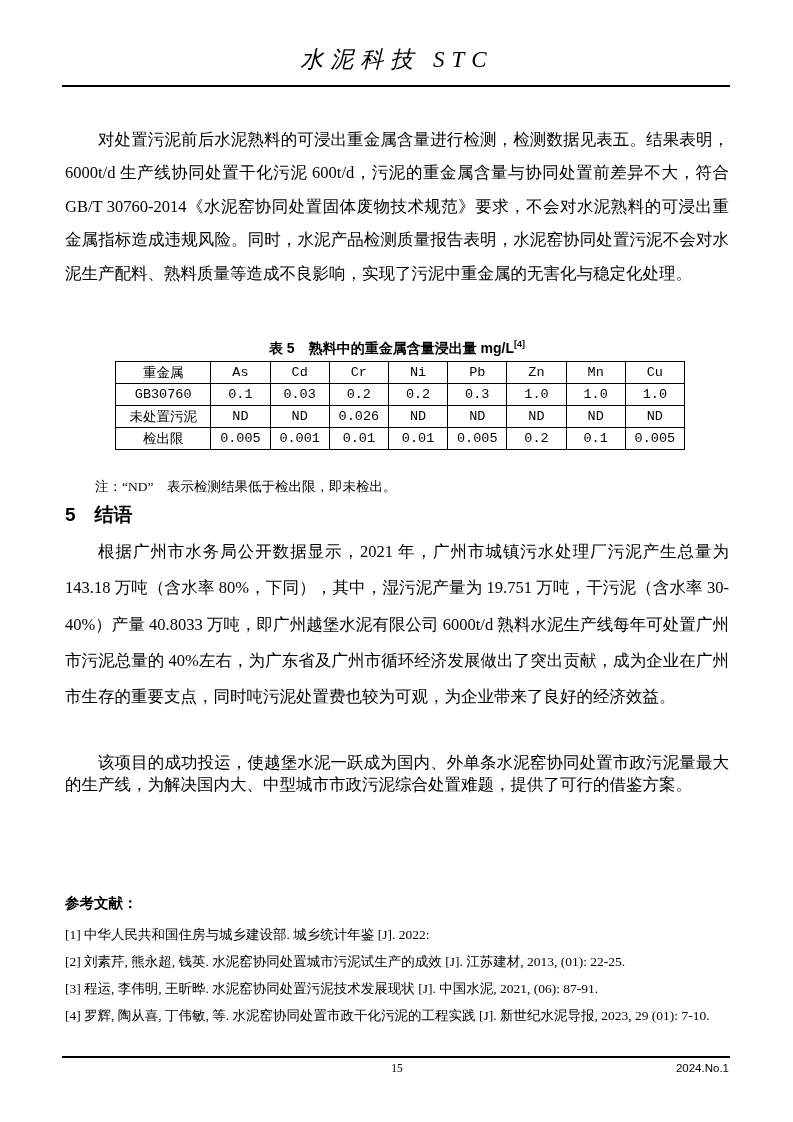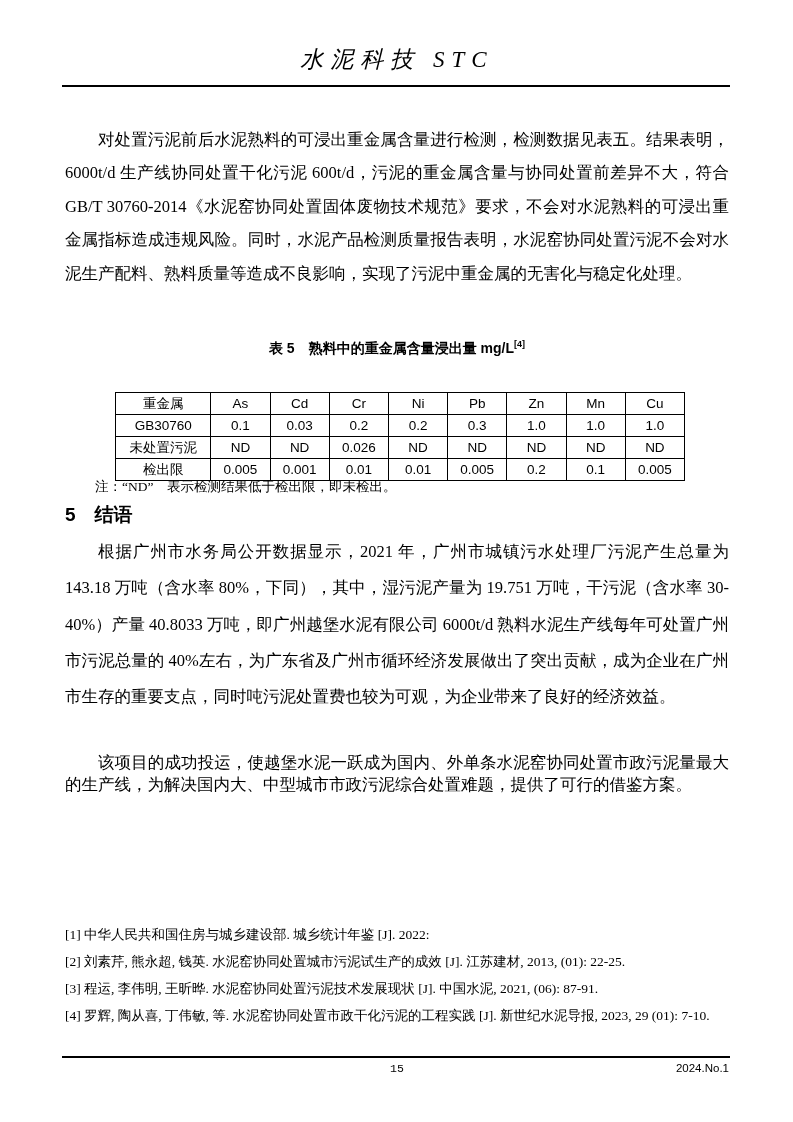--- a/index.html
+++ b/index.html
@@ -49,23 +49,22 @@
     text-align: center;
     font-family: "Liberation Sans", sans-serif;
     font-weight: bold;
     font-size: 14px;
   }
   .table-caption sup { font-size: 9px; }
   .metals-table {
     top: 361px; left: 115px; width: 570px;
     border-collapse: collapse;
     table-layout: fixed;
-    font-family: Liberation Sans, sans-serif;
+    font-family: Liberation Mono, monospace;
     font-size: 13.5px;
-    margin-top: 31px;
   }
   .metals-table th, .metals-table td {
     border: 1.5px solid #000;
     height: 22px;
     text-align: center;
     vertical-align: middle;
     font-weight: normal;
     padding: 0 2px;
   }
   .metals-table col.c-label { width: 95px; }
@@ -110,21 +109,21 @@
     line-height: 27px;
     text-align: left;
   }
   .footer-rule {
     top: 1056px; left: 62px; width: 668px; height: 2px;
     background: #000;
   }
   .footer-page {
     top: 1062px; left: 65px; width: 664px;
     text-align: center;
-    font-family: Liberation Mono, monospace;
+    font-family: Liberation Serif, serif;
     font-size: 11.5px;
   }
   .footer-issue {
     top: 1062px; left: 65px; width: 664px;
     text-align: right;
     font-family: "Liberation Sans", sans-serif;
     font-size: 11.5px;
   }
 </style>
 </head>
@@ -206,20 +205,21 @@
   </table>
 
   <div class="abs table-note">注：“ND”　表示检测结果低于检出限，即未检出。</div>
 
   <div class="abs heading-5">5　结语</div>
 
   <div class="abs para-5a">根据广州市水务局公开数据显示，2021 年，广州市城镇污水处理厂污泥产生总量为 143.18 万吨（含水率 80%，下同），其中，湿污泥产量为 19.751 万吨，干污泥（含水率 30-40%）产量 40.8033 万吨，即广州越堡水泥有限公司 6000t/d 熟料水泥生产线每年可处置广州市污泥总量的 40%左右，为广东省及广州市循环经济发展做出了突出贡献，成为企业在广州市生存的重要支点，同时吨污泥处置费也较为可观，为企业带来了良好的经济效益。</div>
 
   <div class="abs para-5b">该项目的成功投运，使越堡水泥一跃成为国内、外单条水泥窑协同处置市政污泥量最大的生产线，为解决国内大、中型城市市政污泥综合处置难题，提供了可行的借鉴方案。</div>
 
+  <div class="abs ref-heading">参考文献：</div>
 
   <ul class="abs ref-list">
     <li>[1] 中华人民共和国住房与城乡建设部. 城乡统计年鉴 [J]. 2022:</li>
     <li>[2] 刘素芹, 熊永超, 钱英. 水泥窑协同处置城市污泥试生产的成效 [J]. 江苏建材, 2013, (01): 22-25.</li>
     <li>[3] 程运, 李伟明, 王昕晔. 水泥窑协同处置污泥技术发展现状 [J]. 中国水泥, 2021, (06): 87-91.</li>
     <li>[4] 罗辉, 陶从喜, 丁伟敏, 等. 水泥窑协同处置市政干化污泥的工程实践 [J]. 新世纪水泥导报, 2023, 29 (01): 7-10.</li>
   </ul>
 
   <div class="abs footer-rule"></div>
 

